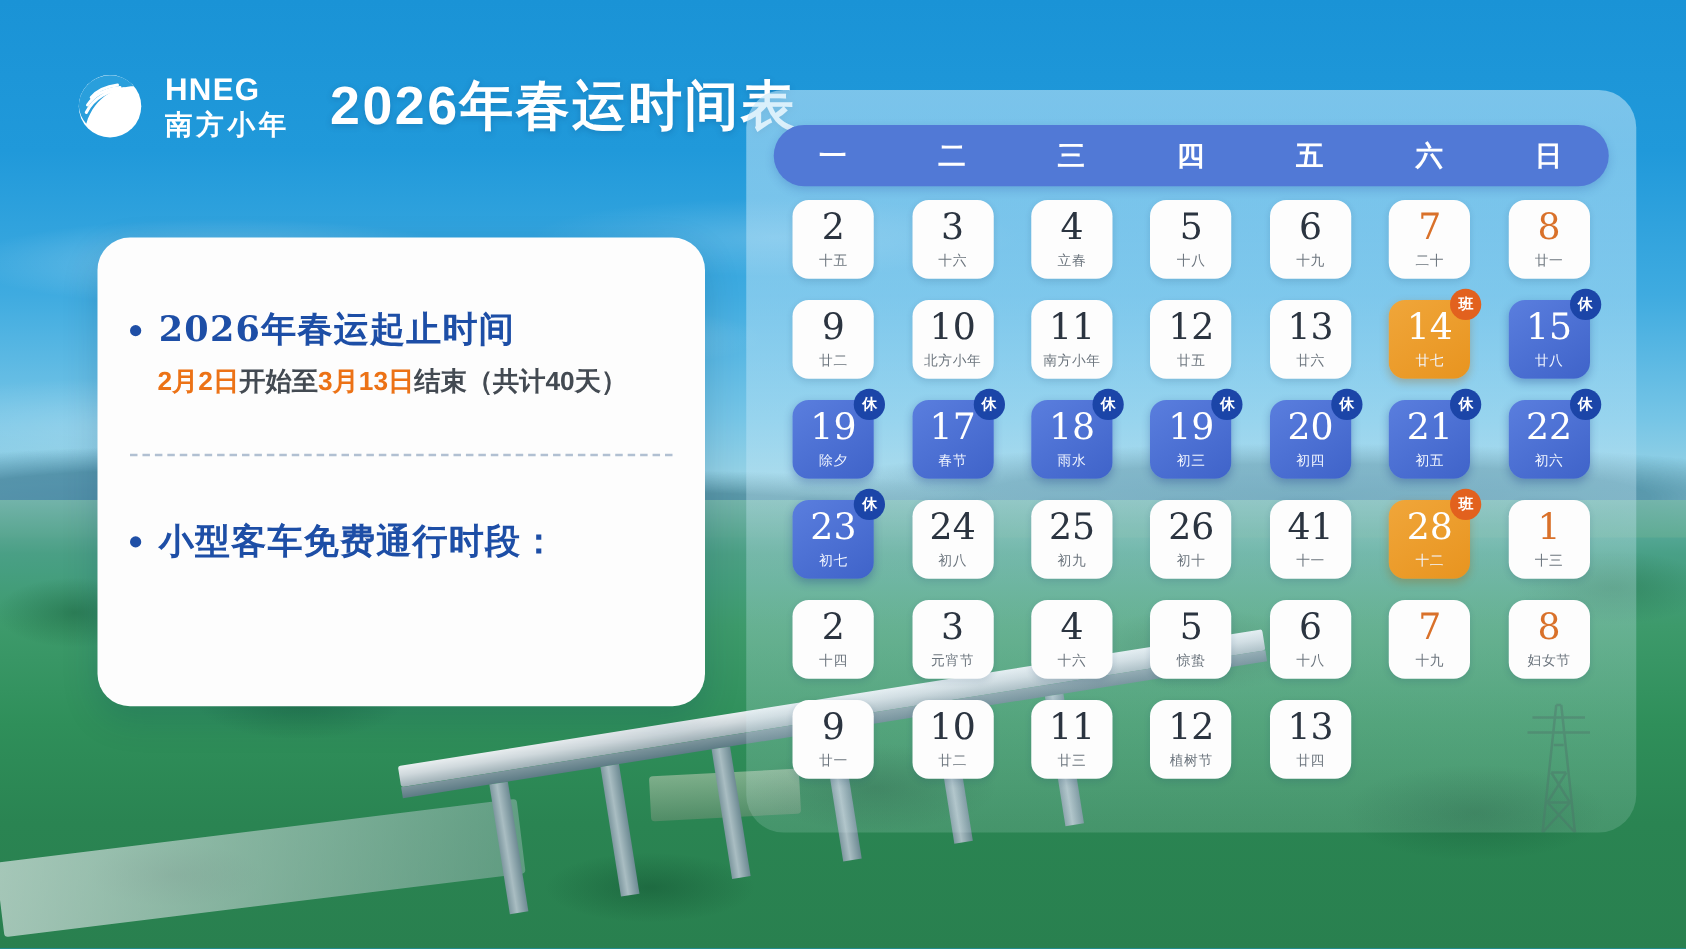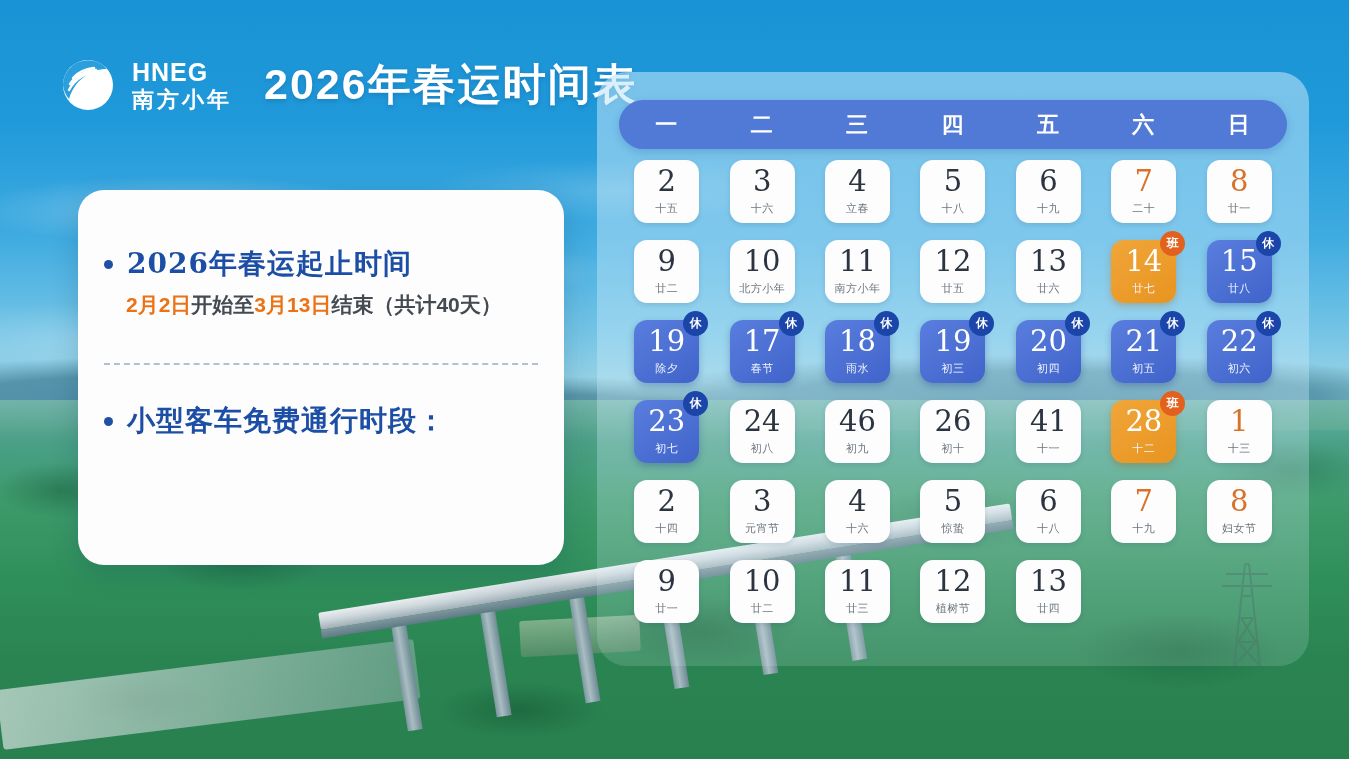--- a/index.html
+++ b/index.html
@@ -102,21 +102,21 @@
   .sec-head{
     color:#1d4ea6;font-size:28px;font-weight:bold;letter-spacing:1px;
     font-family:"DejaVu Serif","Liberation Serif",serif;
   }
   .sec1{position:absolute;left:26px;top:55px;}
   .sec1-body{position:absolute;left:48px;top:101px;font-size:21px;font-weight:bold;color:#434a52;white-space:nowrap;}
   .divider{
     position:absolute;left:26px;top:173px;width:434px;height:0;
     border-top:2px dashed #9fb2c8;opacity:.8;
   }
-  .sec2{position:absolute;left:26px;top:212px;}
+  .sec2{position:absolute;left:26px;top:224px;}
   .sec2-l1{position:absolute;left:48px;top:262px;font-size:21px;font-weight:bold;color:#434a52;white-space:nowrap;}
   .sec2-l2{position:absolute;left:48px;top:299px;font-size:21px;font-weight:bold;color:#434a52;white-space:nowrap;}
   .or{color:#ec7216;}
 
   
   .cal-panel{
     position:absolute;left:597px;top:72px;width:712px;height:594px;
     background:linear-gradient(180deg,rgba(190,228,248,.58) 0%,rgba(200,234,250,.42) 40%,rgba(215,240,250,.26) 75%,rgba(225,245,250,.15) 100%);
     border-radius:30px;
   }
@@ -368,21 +368,21 @@
           </div>
         </div>
         <div class="cellwrap">
           <div class="cell plain">
             <div class="num">24</div>
             <div class="lun">初八</div>
           </div>
         </div>
         <div class="cellwrap">
           <div class="cell plain">
-            <div class="num">46</div>
+            <div class="num">25</div>
             <div class="lun">初九</div>
           </div>
         </div>
         <div class="cellwrap">
           <div class="cell plain">
             <div class="num">26</div>
             <div class="lun">初十</div>
           </div>
         </div>
         <div class="cellwrap">

